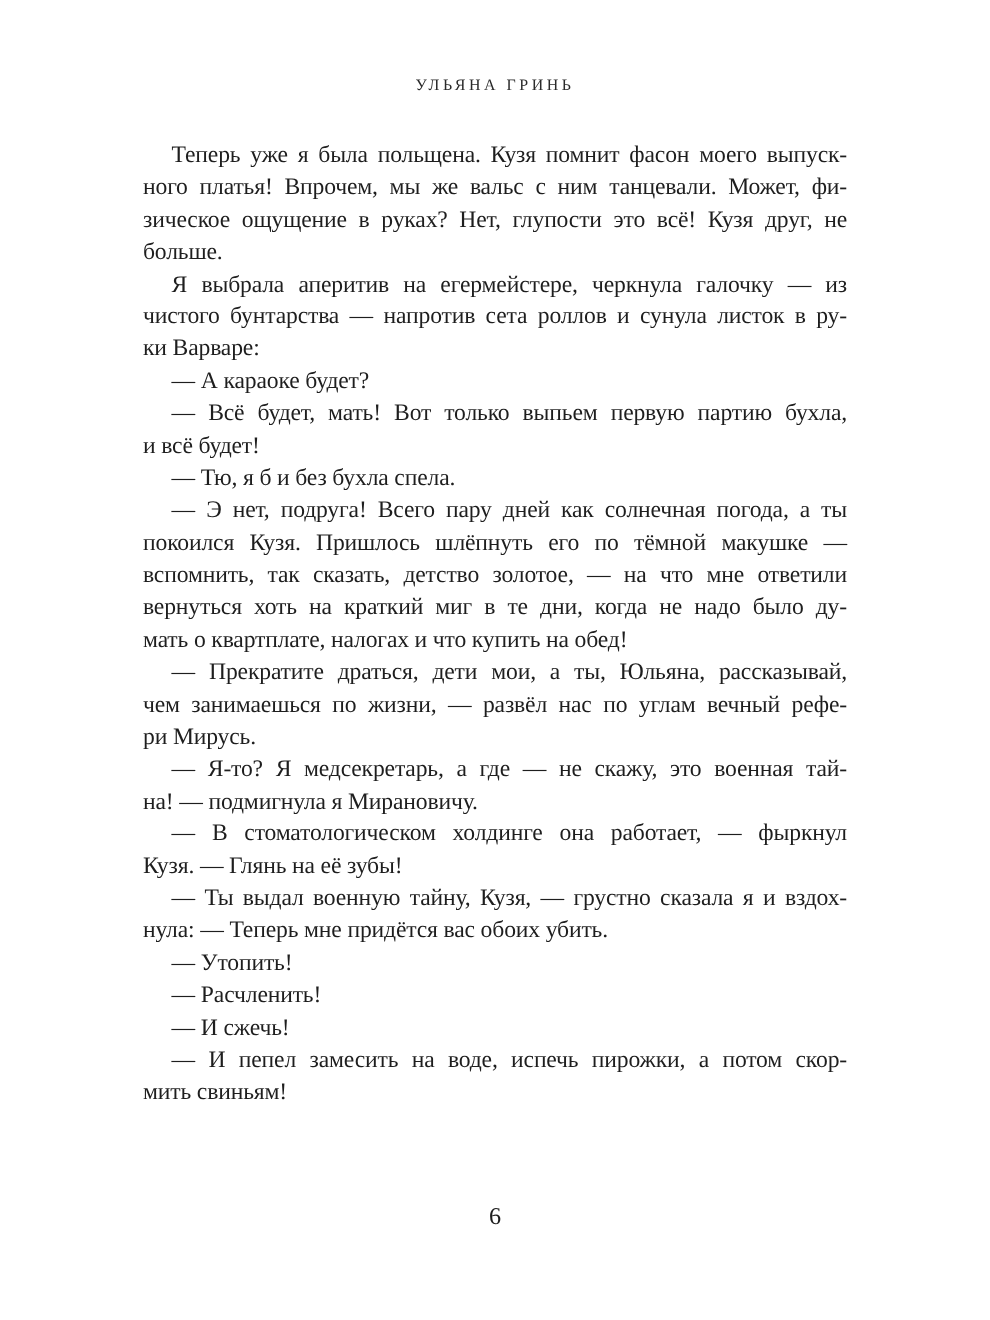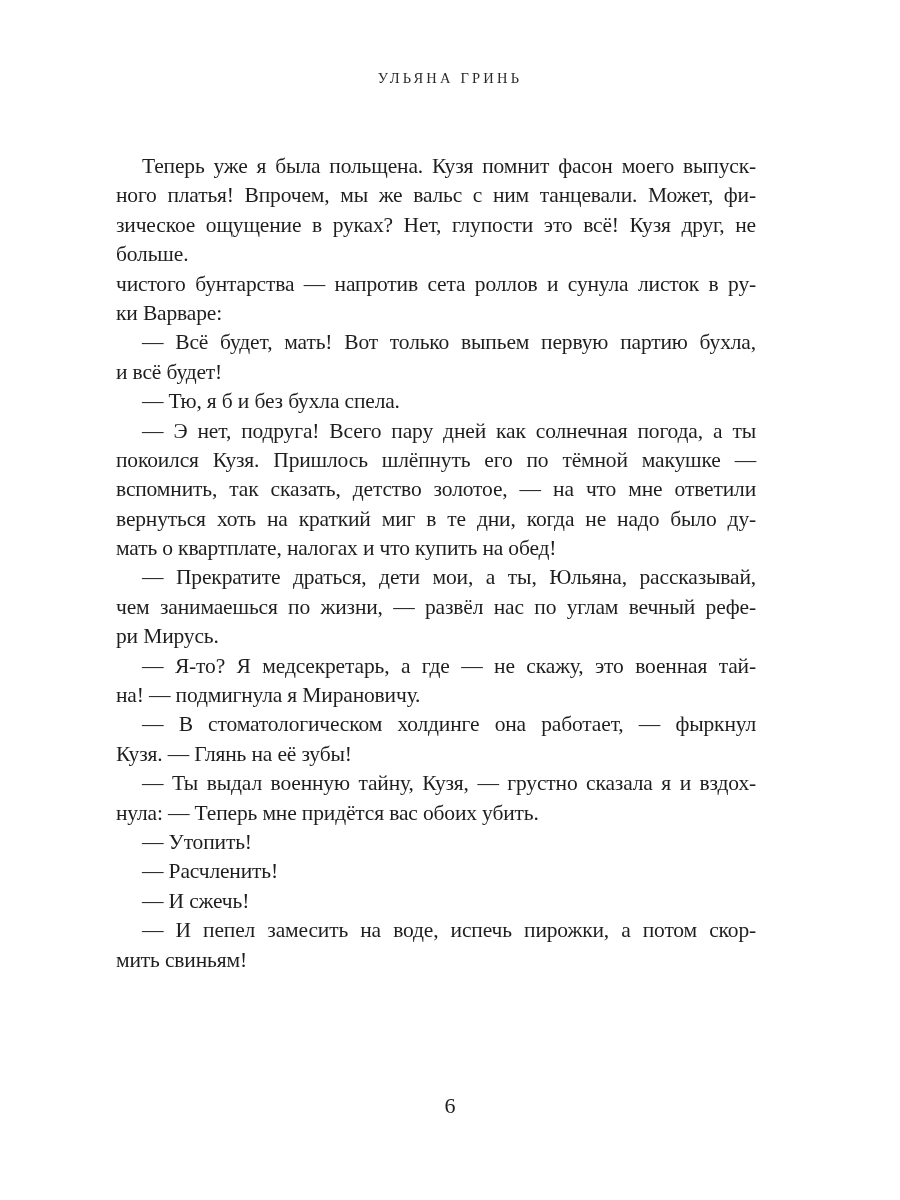--- a/index.html
+++ b/index.html
@@ -21,23 +21,22 @@
       left: 0;
       width: 900px;
       text-align: center;
       font-size: 14.5px;
       letter-spacing: 3.2px;
       color: #2a2a2a;
     }
     .text-block {
       position: absolute;
       top: 126px;
-      left: 116px;
+      left: 130px;
       width: 640px;
-      margin-top: 26px;
     }
     .line {
       height: 29.4px;
       line-height: 29.4px;
       font-size: 21.5px;
       white-space: nowrap;
       text-align: justify;
       text-align-last: justify;
       letter-spacing: -0.15px;
     }
@@ -60,22 +59,24 @@
 </head>
 <body>
 
 <div class="running-head">УЛЬЯНА ГРИНЬ</div>
 
 <div class="text-block" id="text-block">
     <div class="line indent">Теперь уже я была польщена. Кузя помнит фасон моего выпуск-</div>
     <div class="line">ного платья! Впрочем, мы же вальс с ним танцевали. Может, фи-</div>
     <div class="line">зическое ощущение в руках? Нет, глупости это всё! Кузя друг, не</div>
     <div class="line last">больше.</div>
+    <div class="line indent">Я выбрала аперитив на егермейстере, черкнула галочку — из</div>
     <div class="line">чистого бунтарства — напротив сета роллов и сунула листок в ру-</div>
     <div class="line last">ки Варваре:</div>
+    <div class="line indent last">— А караоке будет?</div>
     <div class="line indent">— Всё будет, мать! Вот только выпьем первую партию бухла,</div>
     <div class="line last">и всё будет!</div>
     <div class="line indent last">— Тю, я б и без бухла спела.</div>
     <div class="line indent">— Э нет, подруга! Всего пару дней как солнечная погода, а ты</div>
     <div class="line">покоился Кузя. Пришлось шлёпнуть его по тёмной макушке —</div>
     <div class="line">вспомнить, так сказать, детство золотое, — на что мне ответили</div>
     <div class="line">вернуться хоть на краткий миг в те дни, когда не надо было ду-</div>
     <div class="line last">мать о квартплате, налогах и что купить на обед!</div>
     <div class="line indent">— Прекратите драться, дети мои, а ты, Юльяна, рассказывай,</div>
     <div class="line">чем занимаешься по жизни, — развёл нас по углам вечный рефе-</div>

